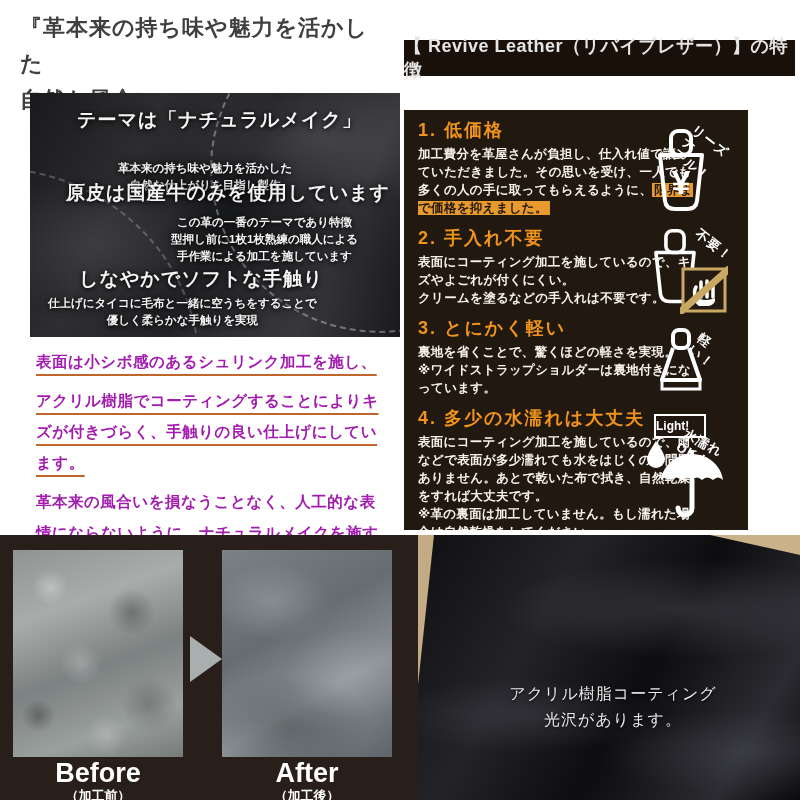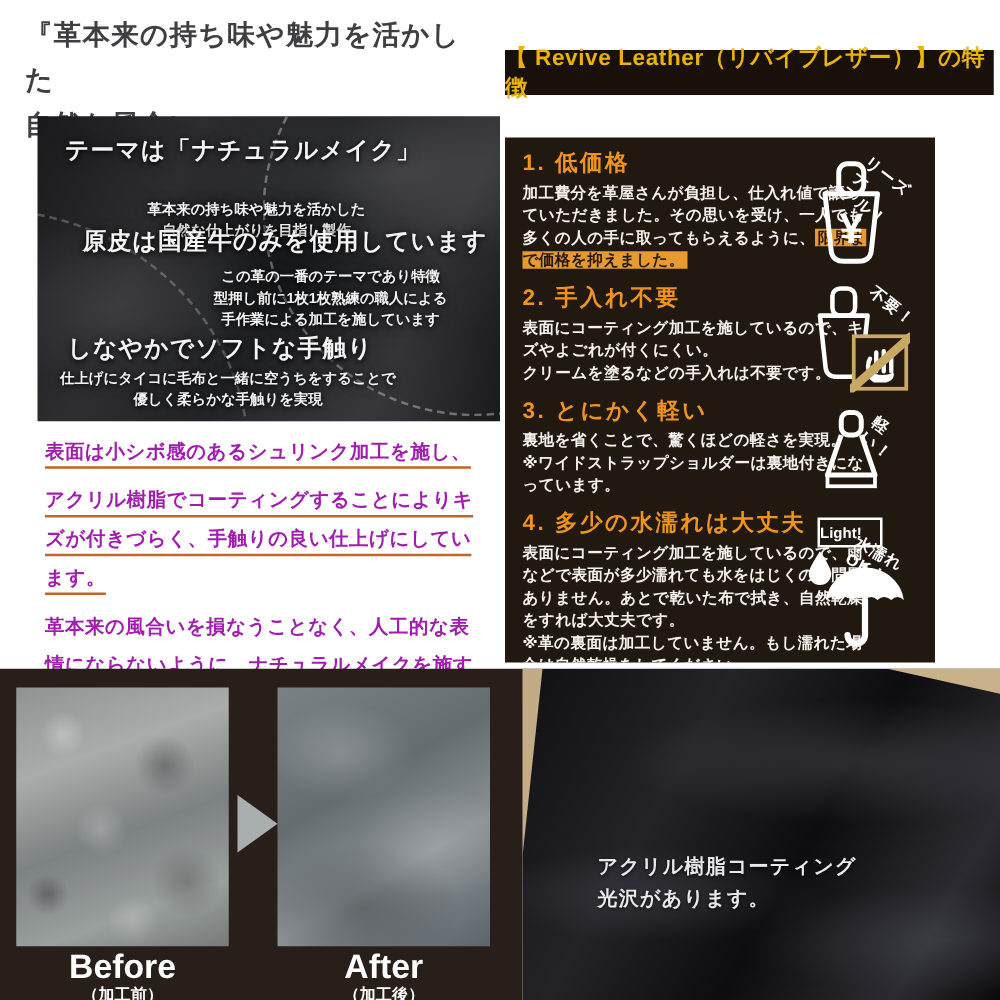--- a/index.html
+++ b/index.html
@@ -6,36 +6,36 @@
   body { background:#ffffff; font-family:"Liberation Sans","DejaVu Sans",sans-serif; }
   .canvas { position:relative; width:800px; height:800px; background:#ffffff; overflow:hidden; }
 
   
   .quote { position:absolute; left:20px; top:10px; width:360px;
     font-size:22px; font-weight:bold; color:#3f3f42; line-height:36px; letter-spacing:1px;
     white-space:pre-line; }
 
   
   .banner { position:absolute; left:404px; top:40px; width:391px; height:36px;
-    background:#191009; color:#eab308; font-size:18px; font-weight:bold;
+    background:#191009; color:#e5e5e5; font-size:18px; font-weight:bold;
     display:flex; align-items:center; justify-content:center; letter-spacing:0.5px; }
 
   
   .jacket { position:absolute; left:30px; top:93px; width:370px; height:244px; overflow:hidden;
     background:
       radial-gradient(ellipse 260px 120px at 78% 18%, rgba(96,96,102,.50), transparent 62%),
       radial-gradient(ellipse 220px 110px at 18% 62%, rgba(82,82,88,.42), transparent 62%),
       radial-gradient(ellipse 320px 150px at 55% 100%, rgba(70,70,76,.38), transparent 66%),
       linear-gradient(115deg,#1a1a1c 0%,#2d2d30 28%,#191a1c 52%,#323236 78%,#151517 100%); }
   .seam1 { position:absolute; width:340px; height:330px; border:2px dashed rgba(235,235,240,.38);
     border-radius:50%; right:-150px; top:-90px; }
   .seam2 { position:absolute; width:420px; height:400px; border:2px dashed rgba(235,235,240,.26);
     border-radius:50%; left:-250px; bottom:-230px; }
   .ov { position:absolute; color:#f4f4f4; text-shadow:0 1px 4px rgba(0,0,0,.9), 0 0 10px rgba(0,0,0,.6); }
-  .ov-title { font-size:19px; font-weight:bold; letter-spacing:1px; }
+  .ov-title { font-size:19px; font-weight:bold; letter-spacing:1px;margin-left:25px; }
   .ov-sub { font-size:11.5px; font-weight:bold; line-height:17px; white-space:pre-line; }
   .ov-theme-title { left:22px; top:14px; }
   .ov-theme-sub { left:88px; top:46px; text-align:center;margin-top:21px; }
   .ov-finish-title { right:10px; top:87px; }
   .ov-finish-sub { right:42px; top:121px; text-align:center; }
   .ov-touch-title { left:24px; top:173px;font-family:Liberation Mono, monospace; }
   .ov-touch-sub { left:18px; top:202px; text-align:center; }
 
   
   .desc { position:absolute; left:36px; top:346px; width:346px; color:#a21caf;
@@ -96,22 +96,22 @@
   .gloss { position:absolute; left:418px; top:535px; width:382px; height:265px; overflow:hidden;
     background:
       radial-gradient(ellipse 300px 80px at 70% 28%, rgba(130,130,142,.26), transparent 62%),
       radial-gradient(ellipse 220px 60px at 28% 68%, rgba(118,118,130,.22), transparent 62%),
       radial-gradient(ellipse 260px 70px at 88% 82%, rgba(108,108,120,.26), transparent 62%),
       linear-gradient(120deg,#101013 0%,#232328 32%,#0d0d10 58%,#2b2b31 84%,#0b0b0e 100%); }
   .gloss-corner-tr { position:absolute; right:0; top:0; width:0; height:0;
     border-top:20px solid #c9b189; border-left:90px solid transparent; }
   .gloss-corner-tl { position:absolute; left:0; top:0; width:0; height:0;
     border-left:16px solid #c3ab85; border-bottom:150px solid transparent; }
-  .gloss-caption { position:absolute; left:60px; top:146px; width:270px; 
-    color:#e9e9ea; font-size:16px; font-weight:bold; line-height:26px; white-space:pre-line;
+  .gloss-caption { position:absolute; left:60px; top:146px; width:270px; text-align:center;
+    color:#e9e9ea; font-size:16px; font-weight:normal; line-height:26px; white-space:pre-line;
     letter-spacing:1px; text-shadow:0 1px 3px rgba(0,0,0,.8); }
 </style>
 </head>
 <body>
 
 <div class="canvas">
 
   <div class="quote">『革本来の持ち味や魅力を活かした
 自然な風合い』</div>
 

